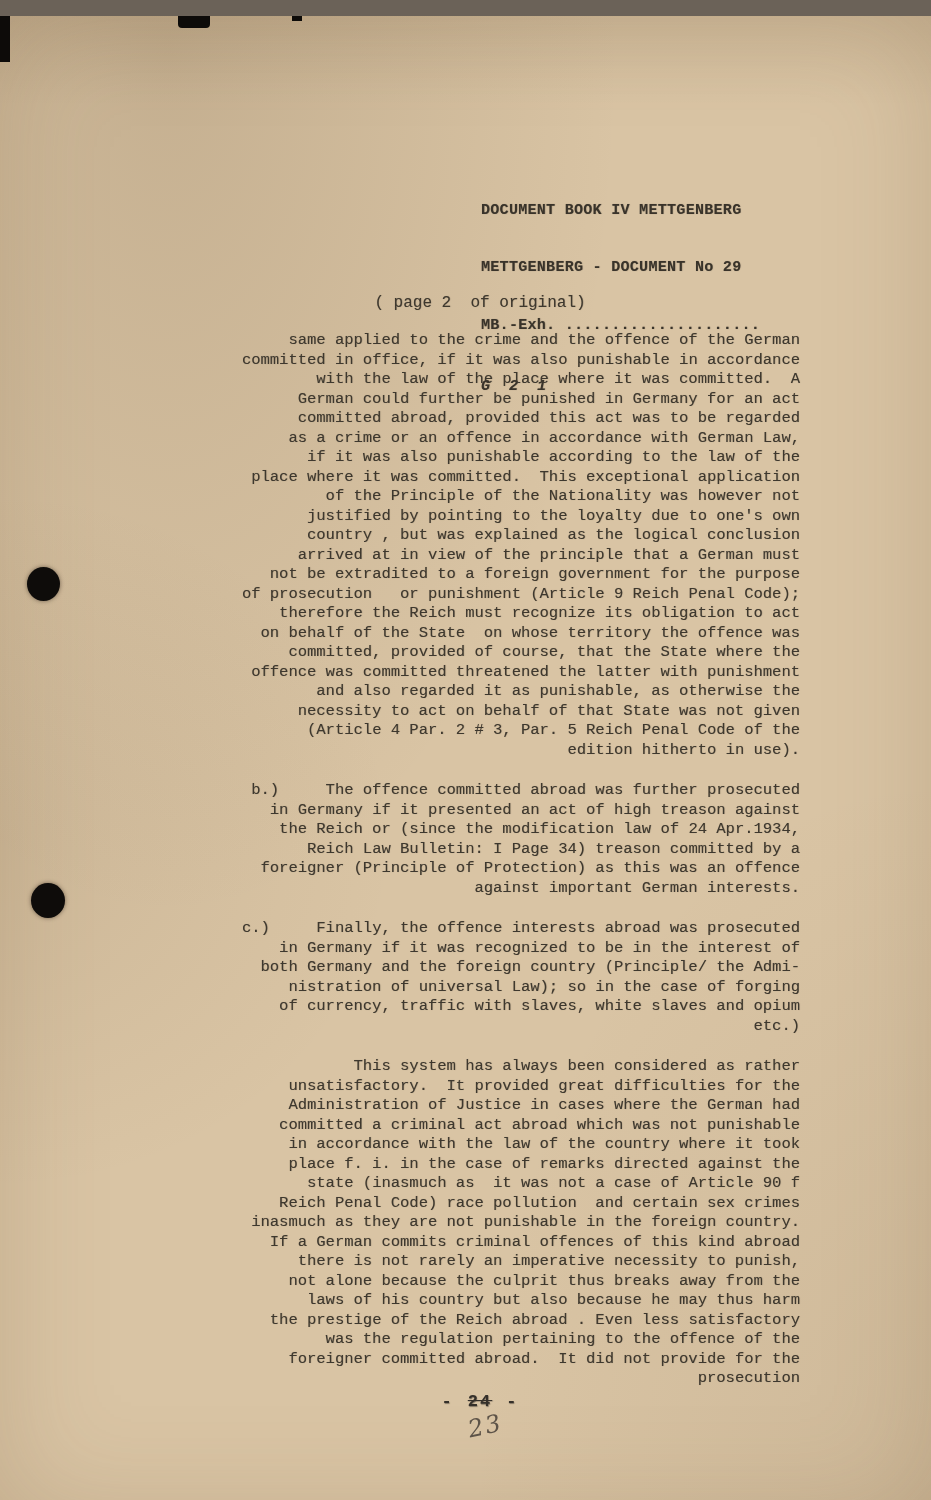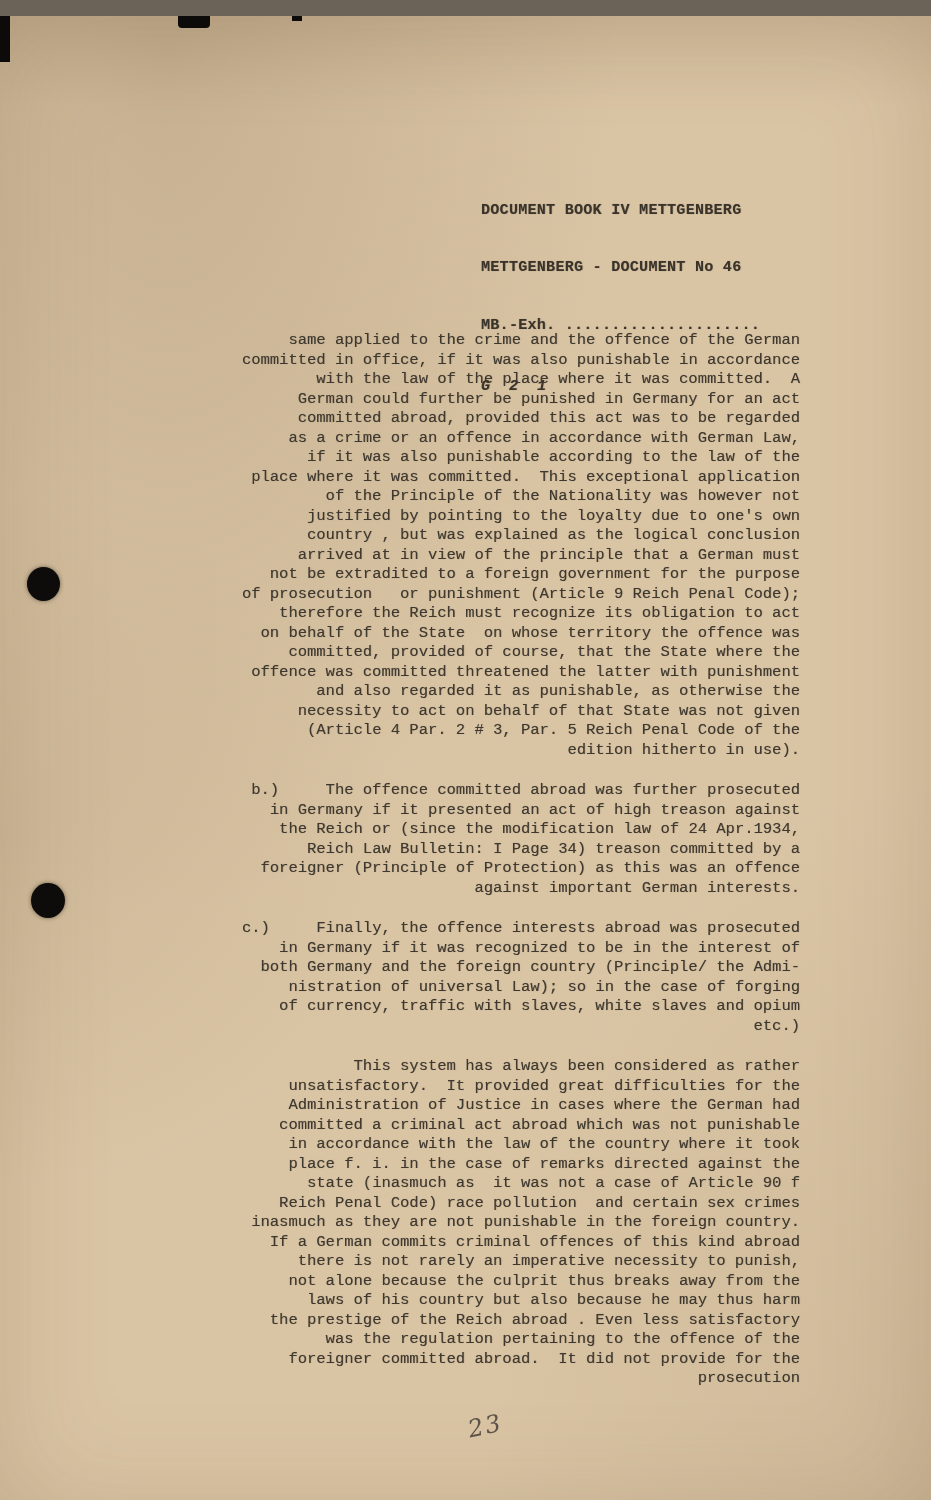--- a/index.html
+++ b/index.html
@@ -113,25 +113,26 @@
 
   <div class="artifact left-strip"></div>
   <div class="artifact top-mark"></div>
   <div class="artifact top-mark2"></div>
 
   <div class="hole hole-top"></div>
   <div class="hole hole-bottom"></div>
 
   <div class="doc-header">
     <div>DOCUMENT BOOK IV METTGENBERG</div>
-    <div>METTGENBERG - DOCUMENT No 46</div>
+    <div>METTGENBERG - DOCUMENT No 29</div>
     <div class="exhibit-line">MB.-Exh. .....................</div>
     <div class="file-number">G 2 1</div>
   </div>
 
+  <div class="page-ref">( page 2  of original)</div>
 
   <div class="body-text">
     <p class="para">same applied to the crime and the offence of the German
 committed in office, if it was also punishable in accordance
 with the law of the place where it was committed.  A
 German could further be punished in Germany for an act
 committed abroad, provided this act was to be regarded
 as a crime or an offence in accordance with German Law,
 if it was also punishable according to the law of the
 place where it was committed.  This exceptional application
@@ -173,16 +174,19 @@
 If a German commits criminal offences of this kind abroad
 there is not rarely an imperative necessity to punish,
 not alone because the culprit thus breaks away from the
 laws of his country but also because he may thus harm
 the prestige of the Reich abroad . Even less satisfactory
 was the regulation pertaining to the offence of the
 foreigner committed abroad.  It did not provide for the
 prosecution</p>
   </div>
 
+  <div class="page-footer">
+    <span class="dash">-</span><span class="page-number">24</span><span class="dash">-</span>
+  </div>
 
   <div class="handwritten">23</div>
 
 </div>
 
 </body></html>

